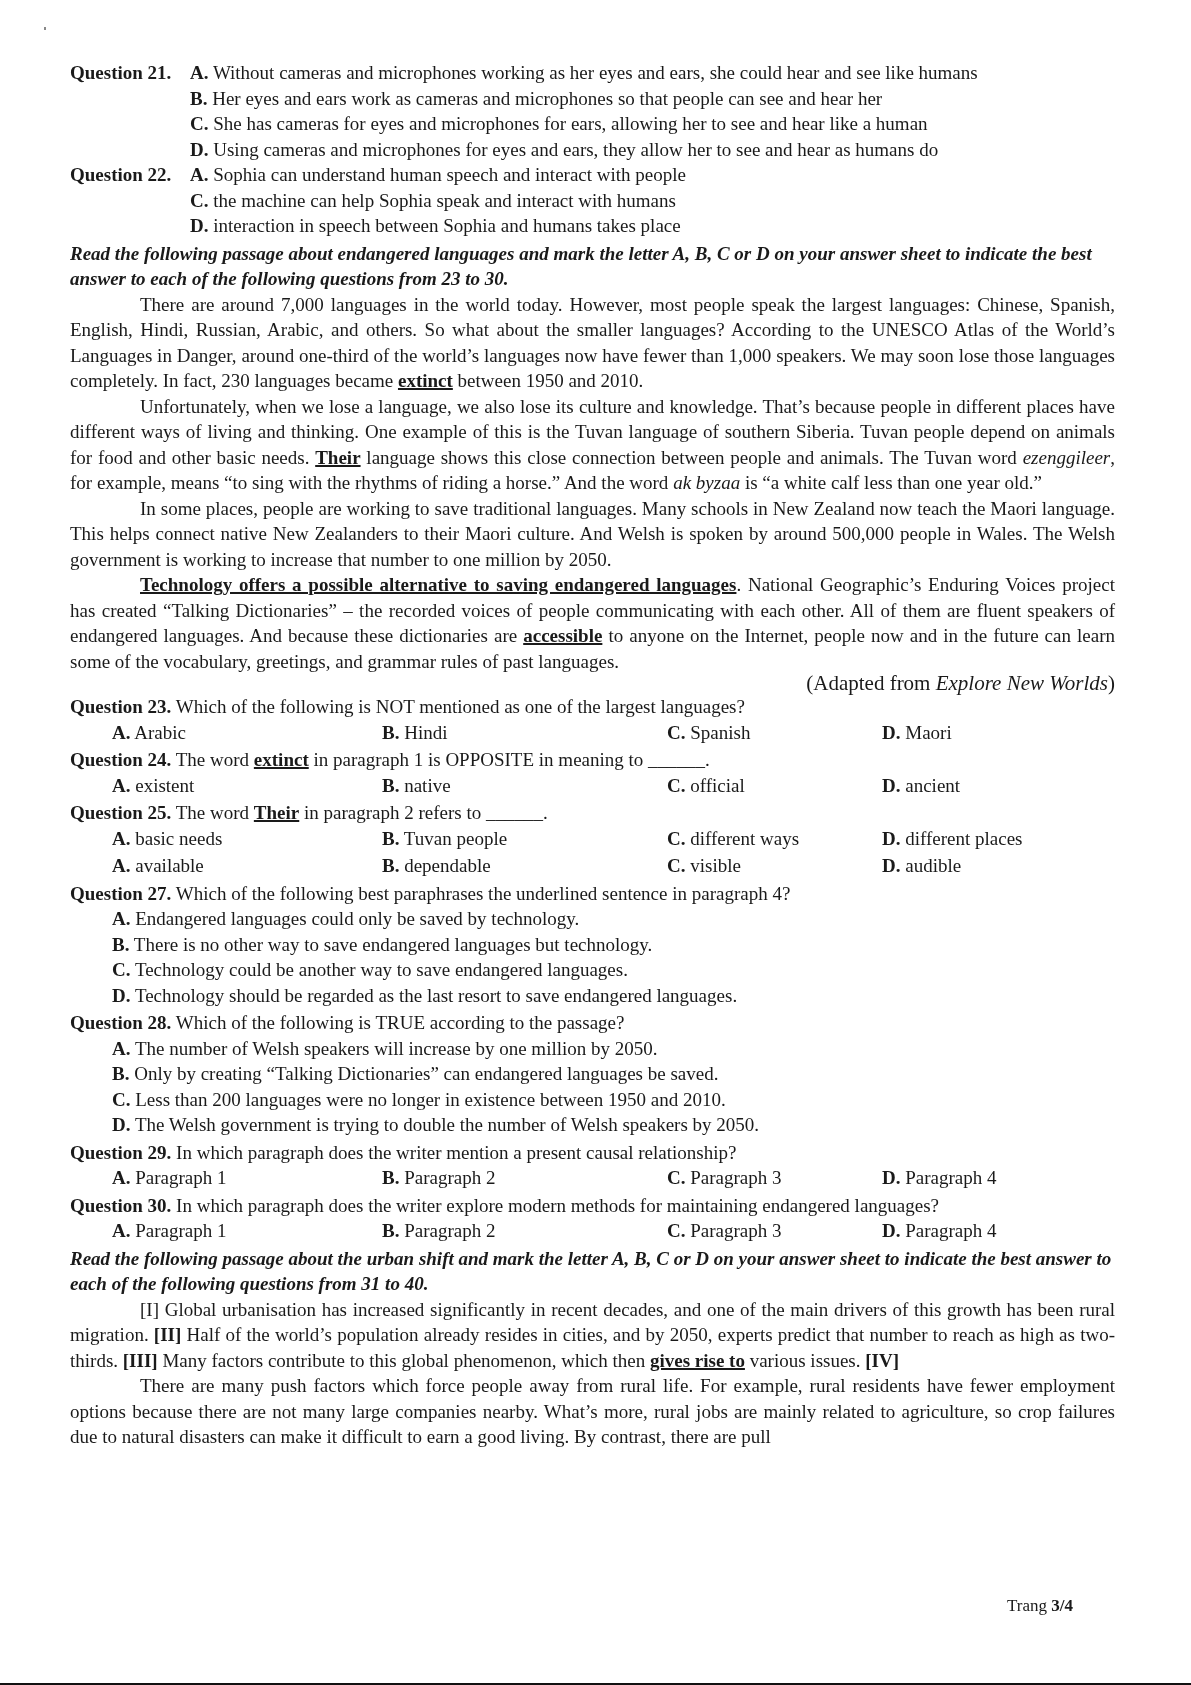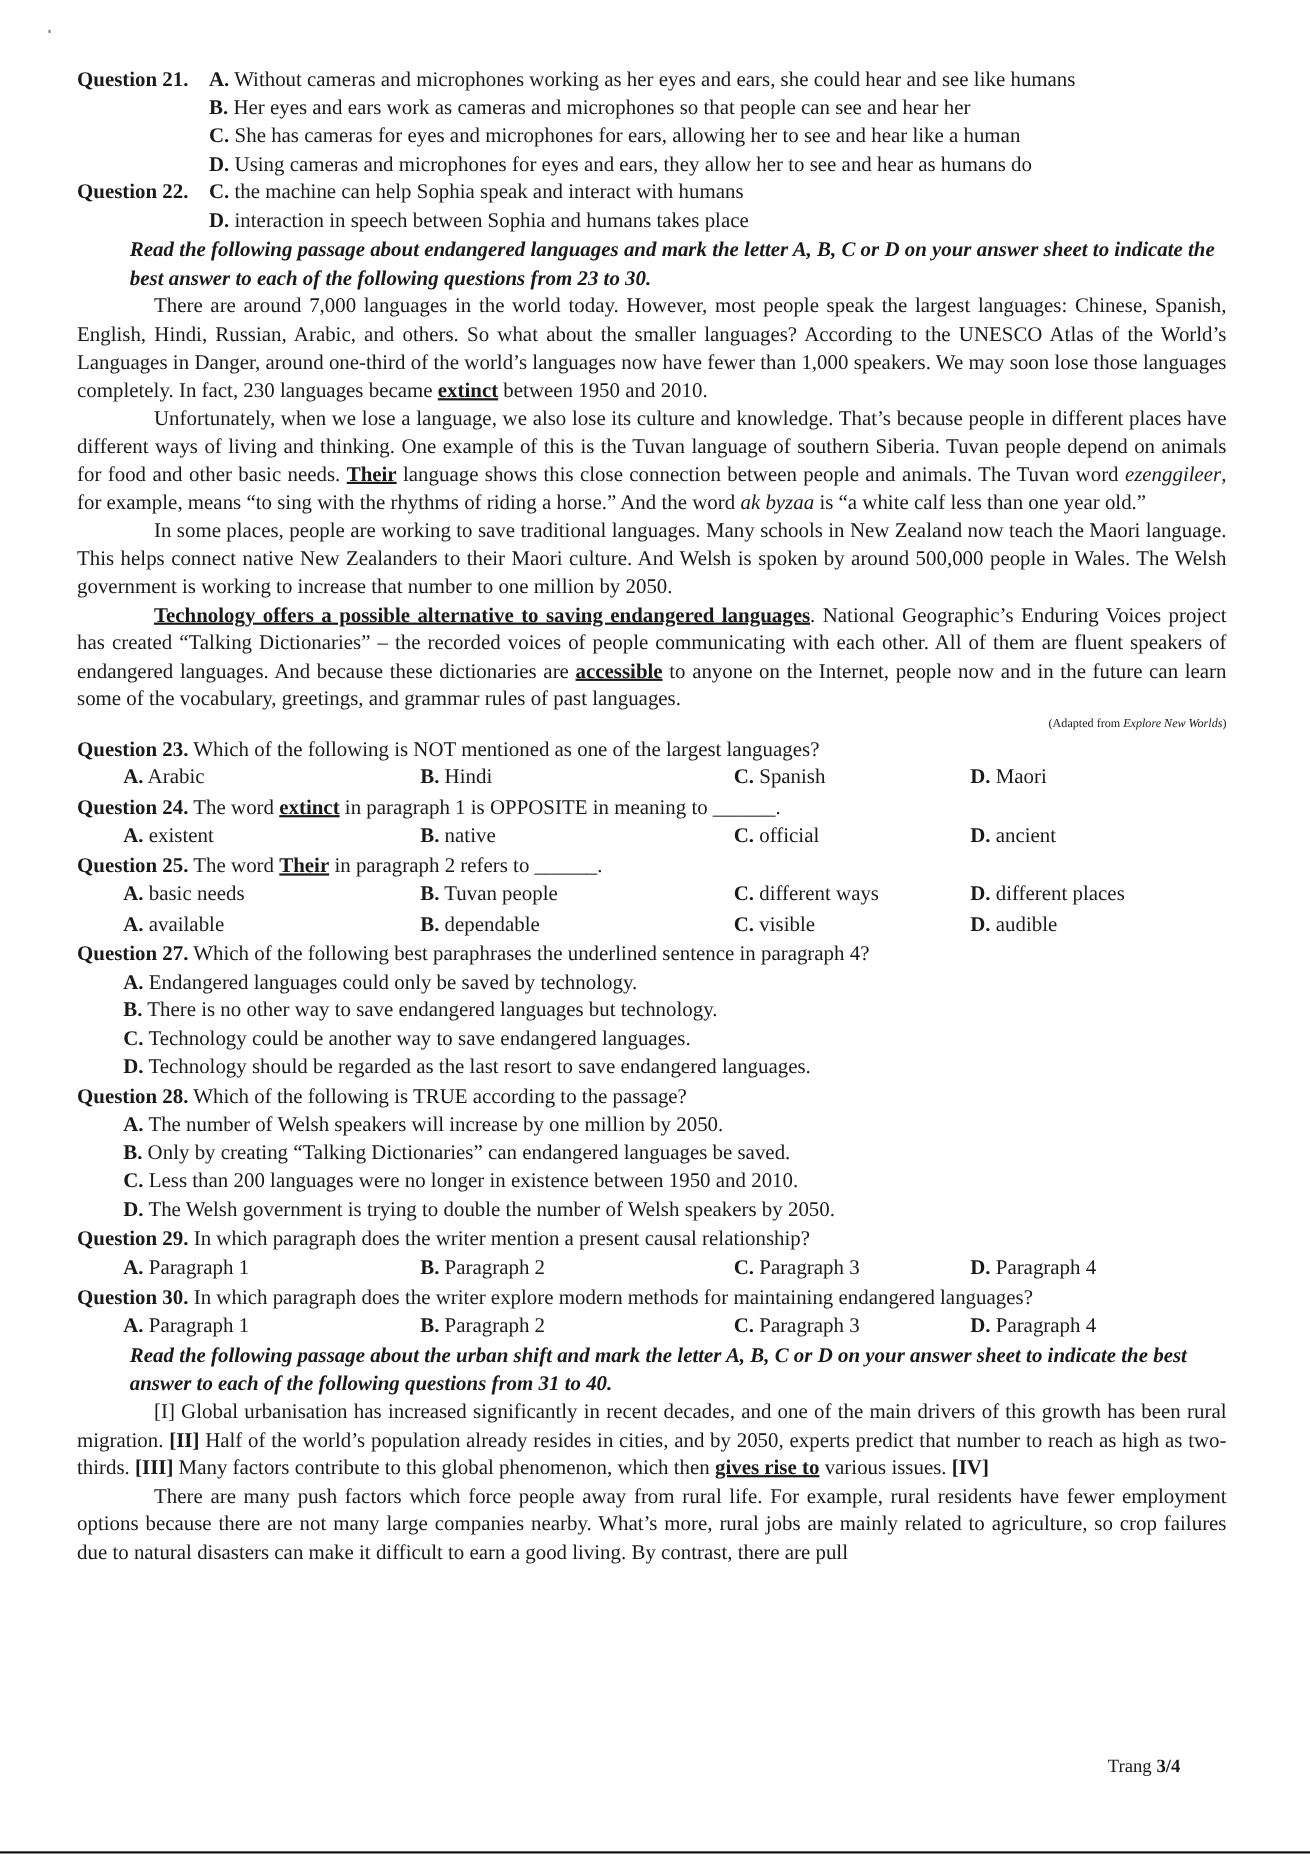--- a/index.html
+++ b/index.html
@@ -11,25 +11,25 @@
   .page { position: absolute; left: 0; top: 0; width: 1191px; height: 1685px; }
   .content {
     position: absolute; left: 70px; top: 60px; width: 1045px;
     font-size: 19px; line-height: 25.5px;
   }
   .q-row { display: flex; }
   .q-label { font-weight: bold; white-space: nowrap; width: 120px; }
   .opt-col { flex: 1; }
   .opt-line { white-space: nowrap; }
   .opt-letter { font-weight: bold; }
-  .instr { font-weight: bold; font-style: italic; margin-top: 2px; margin-left: 48px; }
+  .instr { font-weight: bold; font-style: italic; margin-top: 2px; }
   .para { text-align: justify; text-indent: 70px; margin: 0; }
   .u { font-weight: bold; text-decoration: underline; text-decoration-thickness: 2px; }
   .ul-sent { font-weight: bold; text-decoration: underline; text-decoration-thickness: 2px; }
-  .source { text-align: right; font-size: 11px; line-height: 18px; }
+  .source { text-align: right; font-size: 21px; line-height: 18px; }
   .source i { font-style: italic; }
   .question { margin-top: 2px; }
   .qtitle-label { font-weight: bold; }
   .opts4 { display: grid; grid-template-columns: 270px 285px 215px 1fr; padding-left: 42px; margin-bottom: 1px; }
   .opts-stack { padding-left: 42px; }
   .footer {
     position: absolute; right: 118px; top: 1596px; font-size: 17px;
   }
   .footer b { font-weight: bold; }
   .bottom-bar { position: absolute; left: 0; top: 1683px; width: 1191px; height: 2px; background: #111; }
@@ -49,20 +49,21 @@
         <div class="opt-line"><span class="opt-letter">A.</span><span> Without cameras and microphones working as her eyes and ears, she could hear and see like humans</span></div>
         <div class="opt-line"><span class="opt-letter">B.</span><span> Her eyes and ears work as cameras and microphones so that people can see and hear her</span></div>
         <div class="opt-line"><span class="opt-letter">C.</span><span> She has cameras for eyes and microphones for ears, allowing her to see and hear like a human</span></div>
         <div class="opt-line"><span class="opt-letter">D.</span><span> Using cameras and microphones for eyes and ears, they allow her to see and hear as humans do</span></div>
       </div>
     </div>
 
     <div class="q-row">
       <div class="q-label">Question 22.</div>
       <div class="opt-col">
+        <div class="opt-line"><span class="opt-letter">A.</span><span> Sophia can understand human speech and interact with people</span></div>
         <div class="opt-line"><span class="opt-letter">C.</span><span> the machine can help Sophia speak and interact with humans</span></div>
         <div class="opt-line"><span class="opt-letter">D.</span><span> interaction in speech between Sophia and humans takes place</span></div>
       </div>
     </div>
 
     <div class="instr">Read the following passage about endangered languages and mark the letter A, B, C or D on your answer sheet to indicate the best answer to each of the following questions from 23 to 30.</div>
 
     <div>
       <p class="para"><span>There are around 7,000 languages in the world today. However, most people speak the largest languages: Chinese, Spanish, English, Hindi, Russian, Arabic, and others. So what about the smaller languages? According to the UNESCO Atlas of the World’s Languages in Danger, around one-third of the world’s languages now have fewer than 1,000 speakers. We may soon lose those languages completely. In fact, 230 languages became </span><span class="u">extinct</span><span> between 1950 and 2010.</span></p>
       <p class="para"><span>Unfortunately, when we lose a language, we also lose its culture and knowledge. That’s because people in different places have different ways of living and thinking. One example of this is the Tuvan language of southern Siberia. Tuvan people depend on animals for food and other basic needs. </span><span class="u">Their</span><span> language shows this close connection between people and animals. The Tuvan word </span><i>ezenggileer</i><span>, for example, means “to sing with the rhythms of riding a horse.” And the word </span><i>ak byzaa</i><span> is “a white calf less than one year old.”</span></p>

